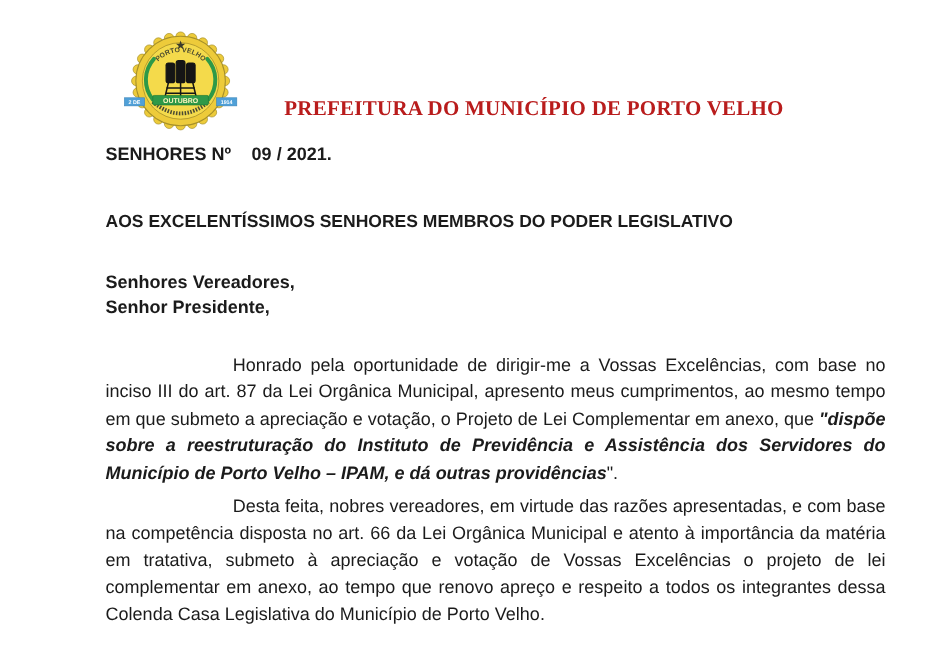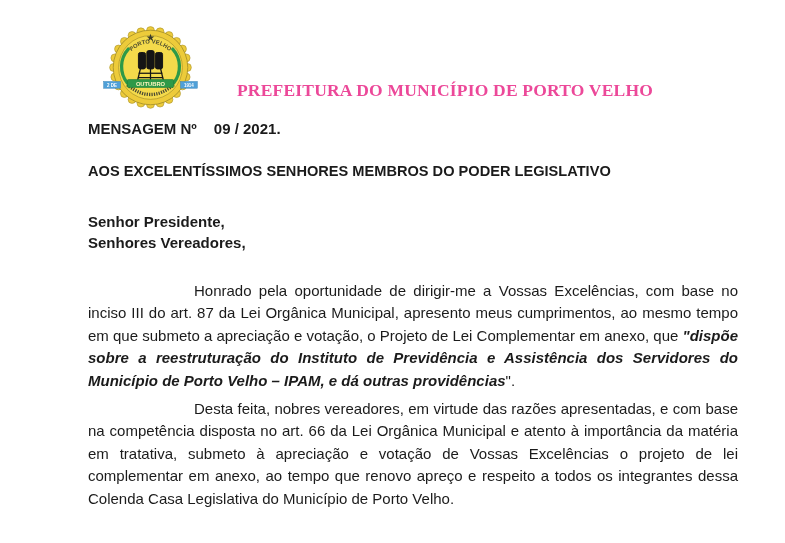--- a/index.html
+++ b/index.html
@@ -18,37 +18,37 @@
     padding:24px 108px 0 102px;
   }
   .coat{flex:0 0 auto;width:97px;height:85px;}
   .letterhead-title{
     flex:1;
     text-align:center;
     font-family:"Liberation Serif", serif;
     font-weight:bold;
     font-size:17.5px;
     letter-spacing:.2px;
-    color:#ec4899;
+    color:#b91c1c;
     padding-left:14px;
     margin-top:48px;
   }
   .content{
     padding:0 47px 0 88px;
   }
   .msg-line{
     margin-top:10px;
     font-weight:bold;
     font-size:15px;
     display:flex;
     line-height:20px;
   }
   .msg-number{margin-left:17px;}
   .addressee{
-    margin-top:22px;
+    margin-top:36px;
     font-weight:bold;
     font-size:14.6px;
     line-height:20px;
   }
   .salutation{
     margin-top:30px;
     font-weight:bold;
     font-size:15px;
     line-height:21px;
   }
@@ -150,29 +150,29 @@
         <text x="89.7" y="64.9" text-anchor="middle" font-size="4.6" font-weight="bold" fill="#ffffff" class="arc-text">1914</text>
       </g>
     </svg>
 
     <div class="letterhead-title">PREFEITURA DO MUNICÍPIO DE PORTO VELHO</div>
   </div>
 
   <div class="content">
 
     <div class="msg-line">
-      <span>MENSAGEM Nº</span>
+      <span>SENHORES Nº</span>
       <span class="msg-number">09 / 2021.</span>
     </div>
 
     <div class="addressee">AOS EXCELENTÍSSIMOS SENHORES MEMBROS DO PODER LEGISLATIVO</div>
 
     <div class="salutation">
+      <div>Senhores Vereadores,</div>
       <div>Senhor Presidente,</div>
-      <div>Senhores Vereadores,</div>
     </div>
 
     <p class="body-par"><span>Honrado pela oportunidade de dirigir-me a Vossas Excelências, com base no inciso III do art. 87 da Lei Orgânica Municipal, apresento meus cumprimentos, ao mesmo tempo em que submeto a apreciação e votação, o Projeto de Lei Complementar em anexo, que </span><span class="quote">"dispõe sobre a reestruturação do Instituto de Previdência e Assistência dos Servidores do Município de Porto Velho – IPAM, e dá outras providências</span><span>".</span></p>
 
     <p class="body-par second">Desta feita, nobres vereadores, em virtude das razões apresentadas, e com base na competência disposta no art. 66 da Lei Orgânica Municipal e atento à importância da matéria em tratativa, submeto à apreciação e votação de Vossas Excelências o projeto de lei complementar em anexo, ao tempo que renovo apreço e respeito a todos os integrantes dessa Colenda Casa Legislativa do Município de Porto Velho.</p>
 
 
   </div>
 </div>
 

